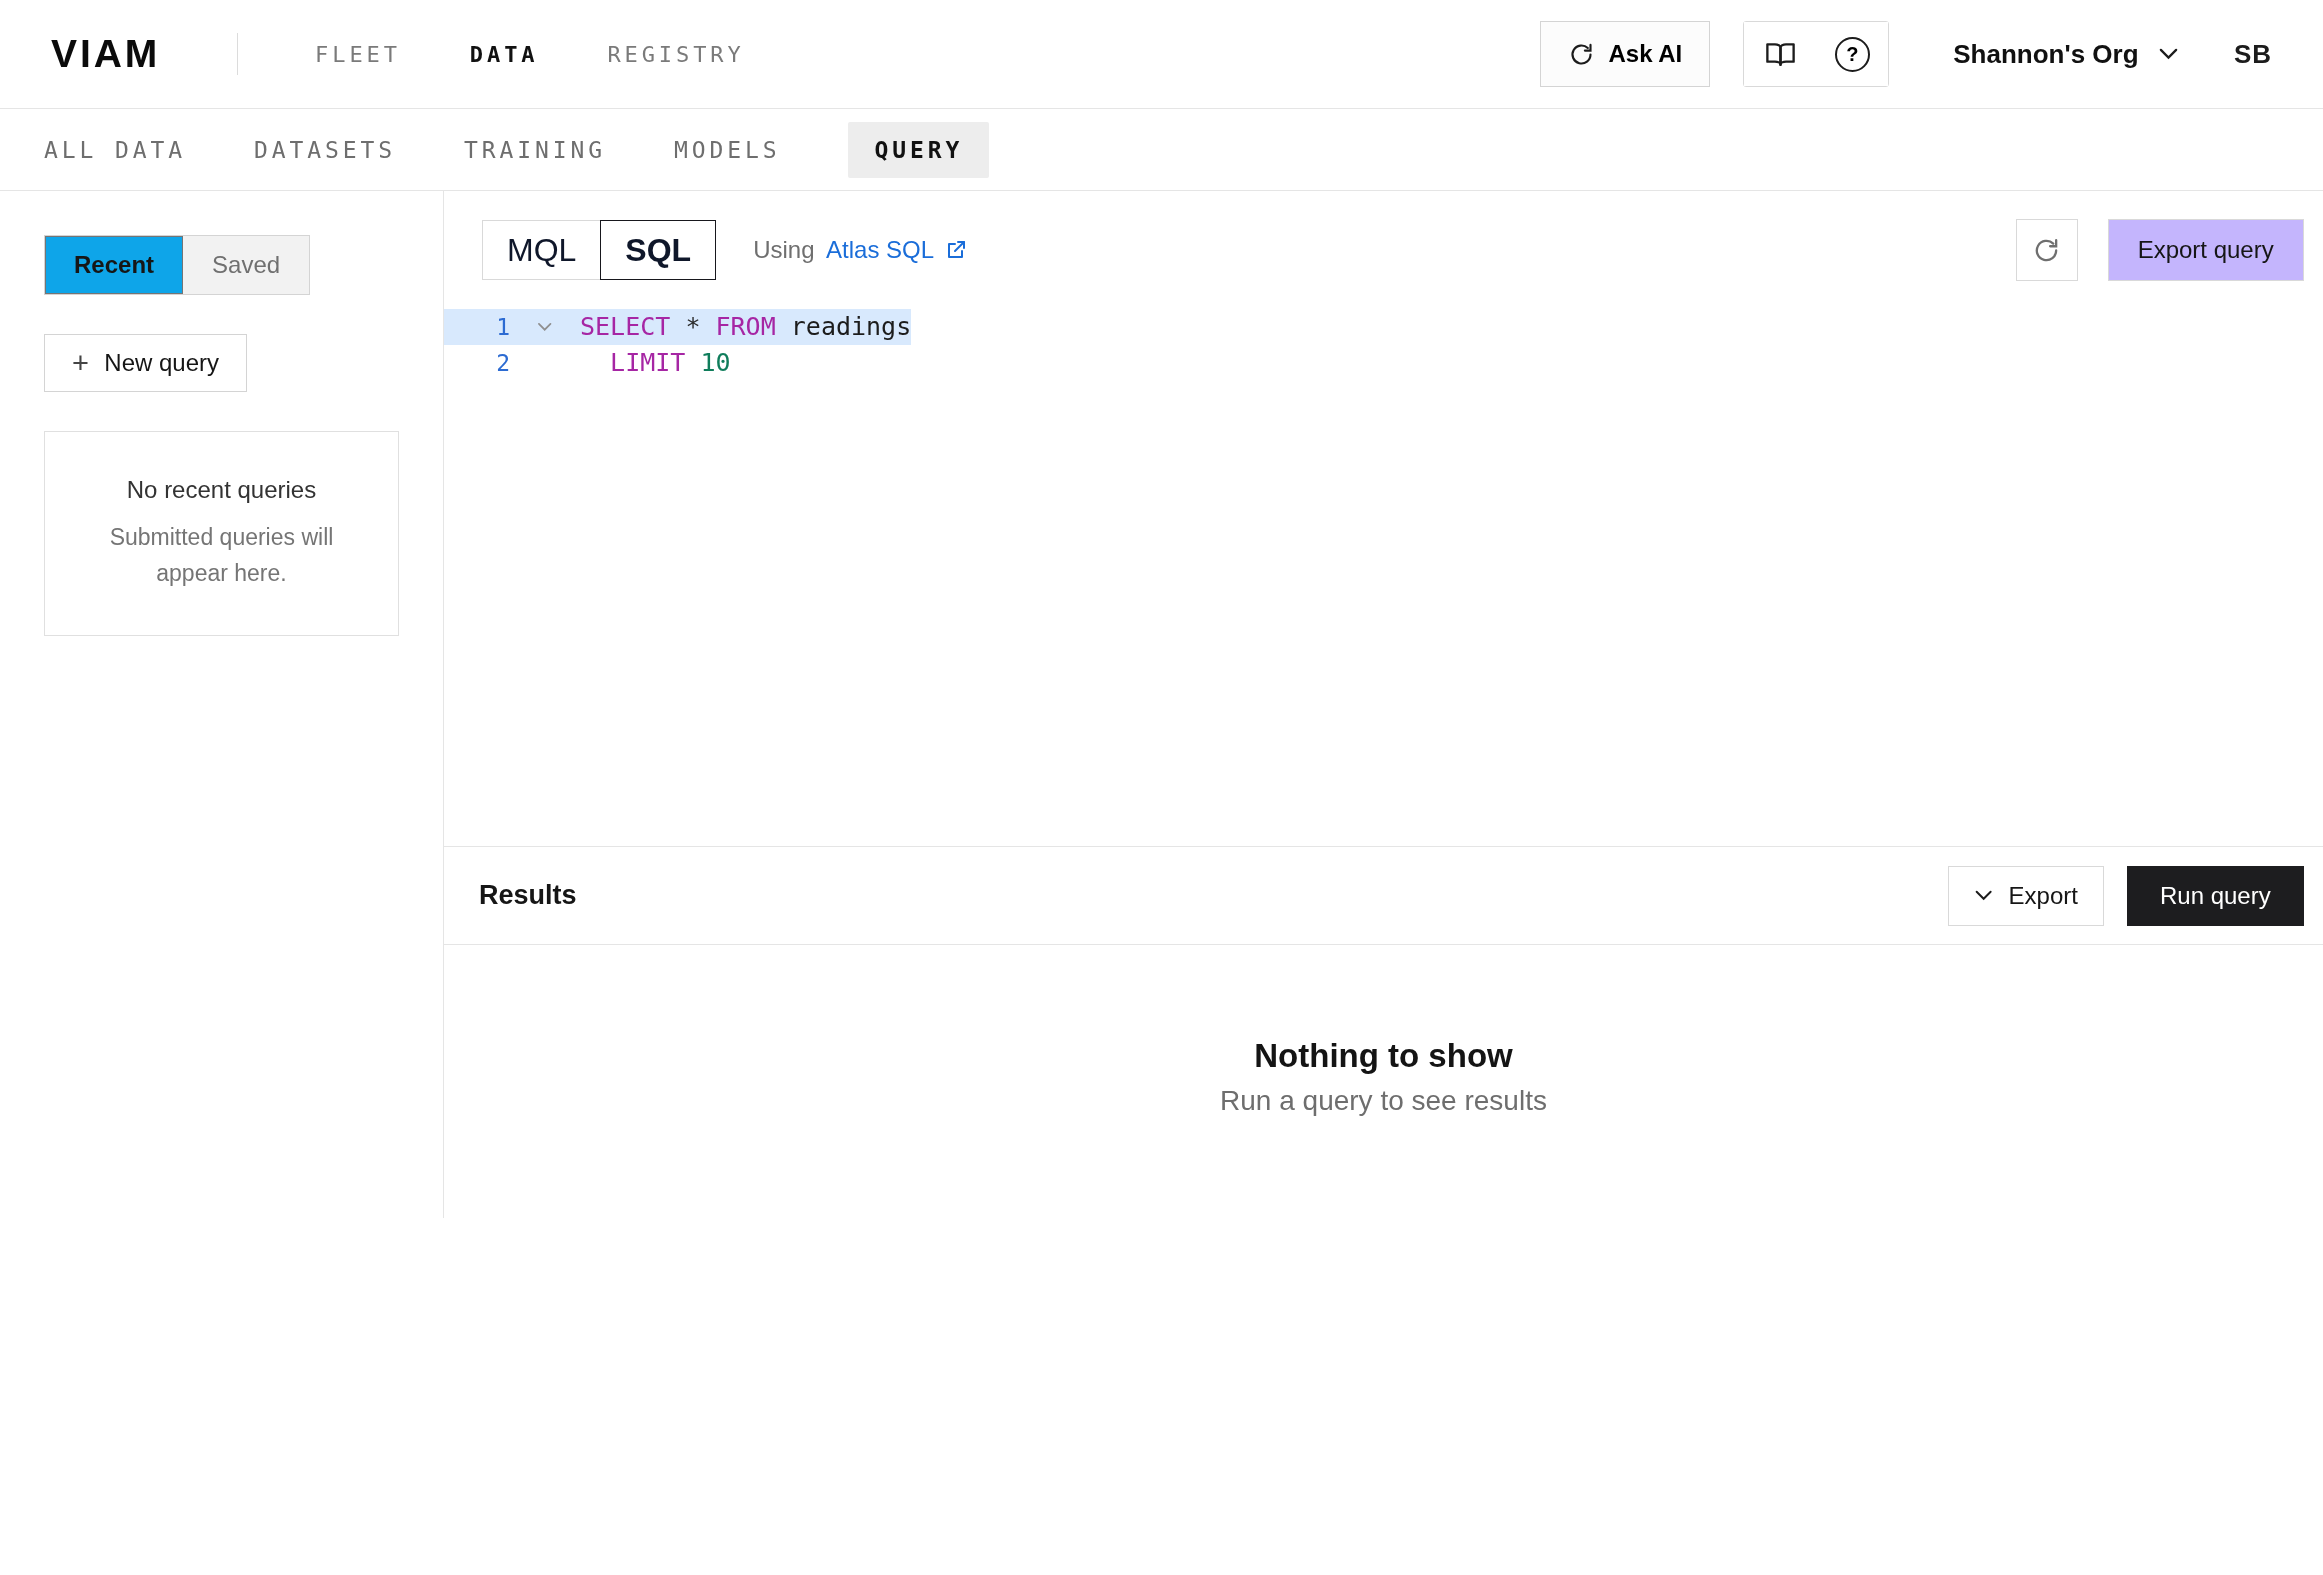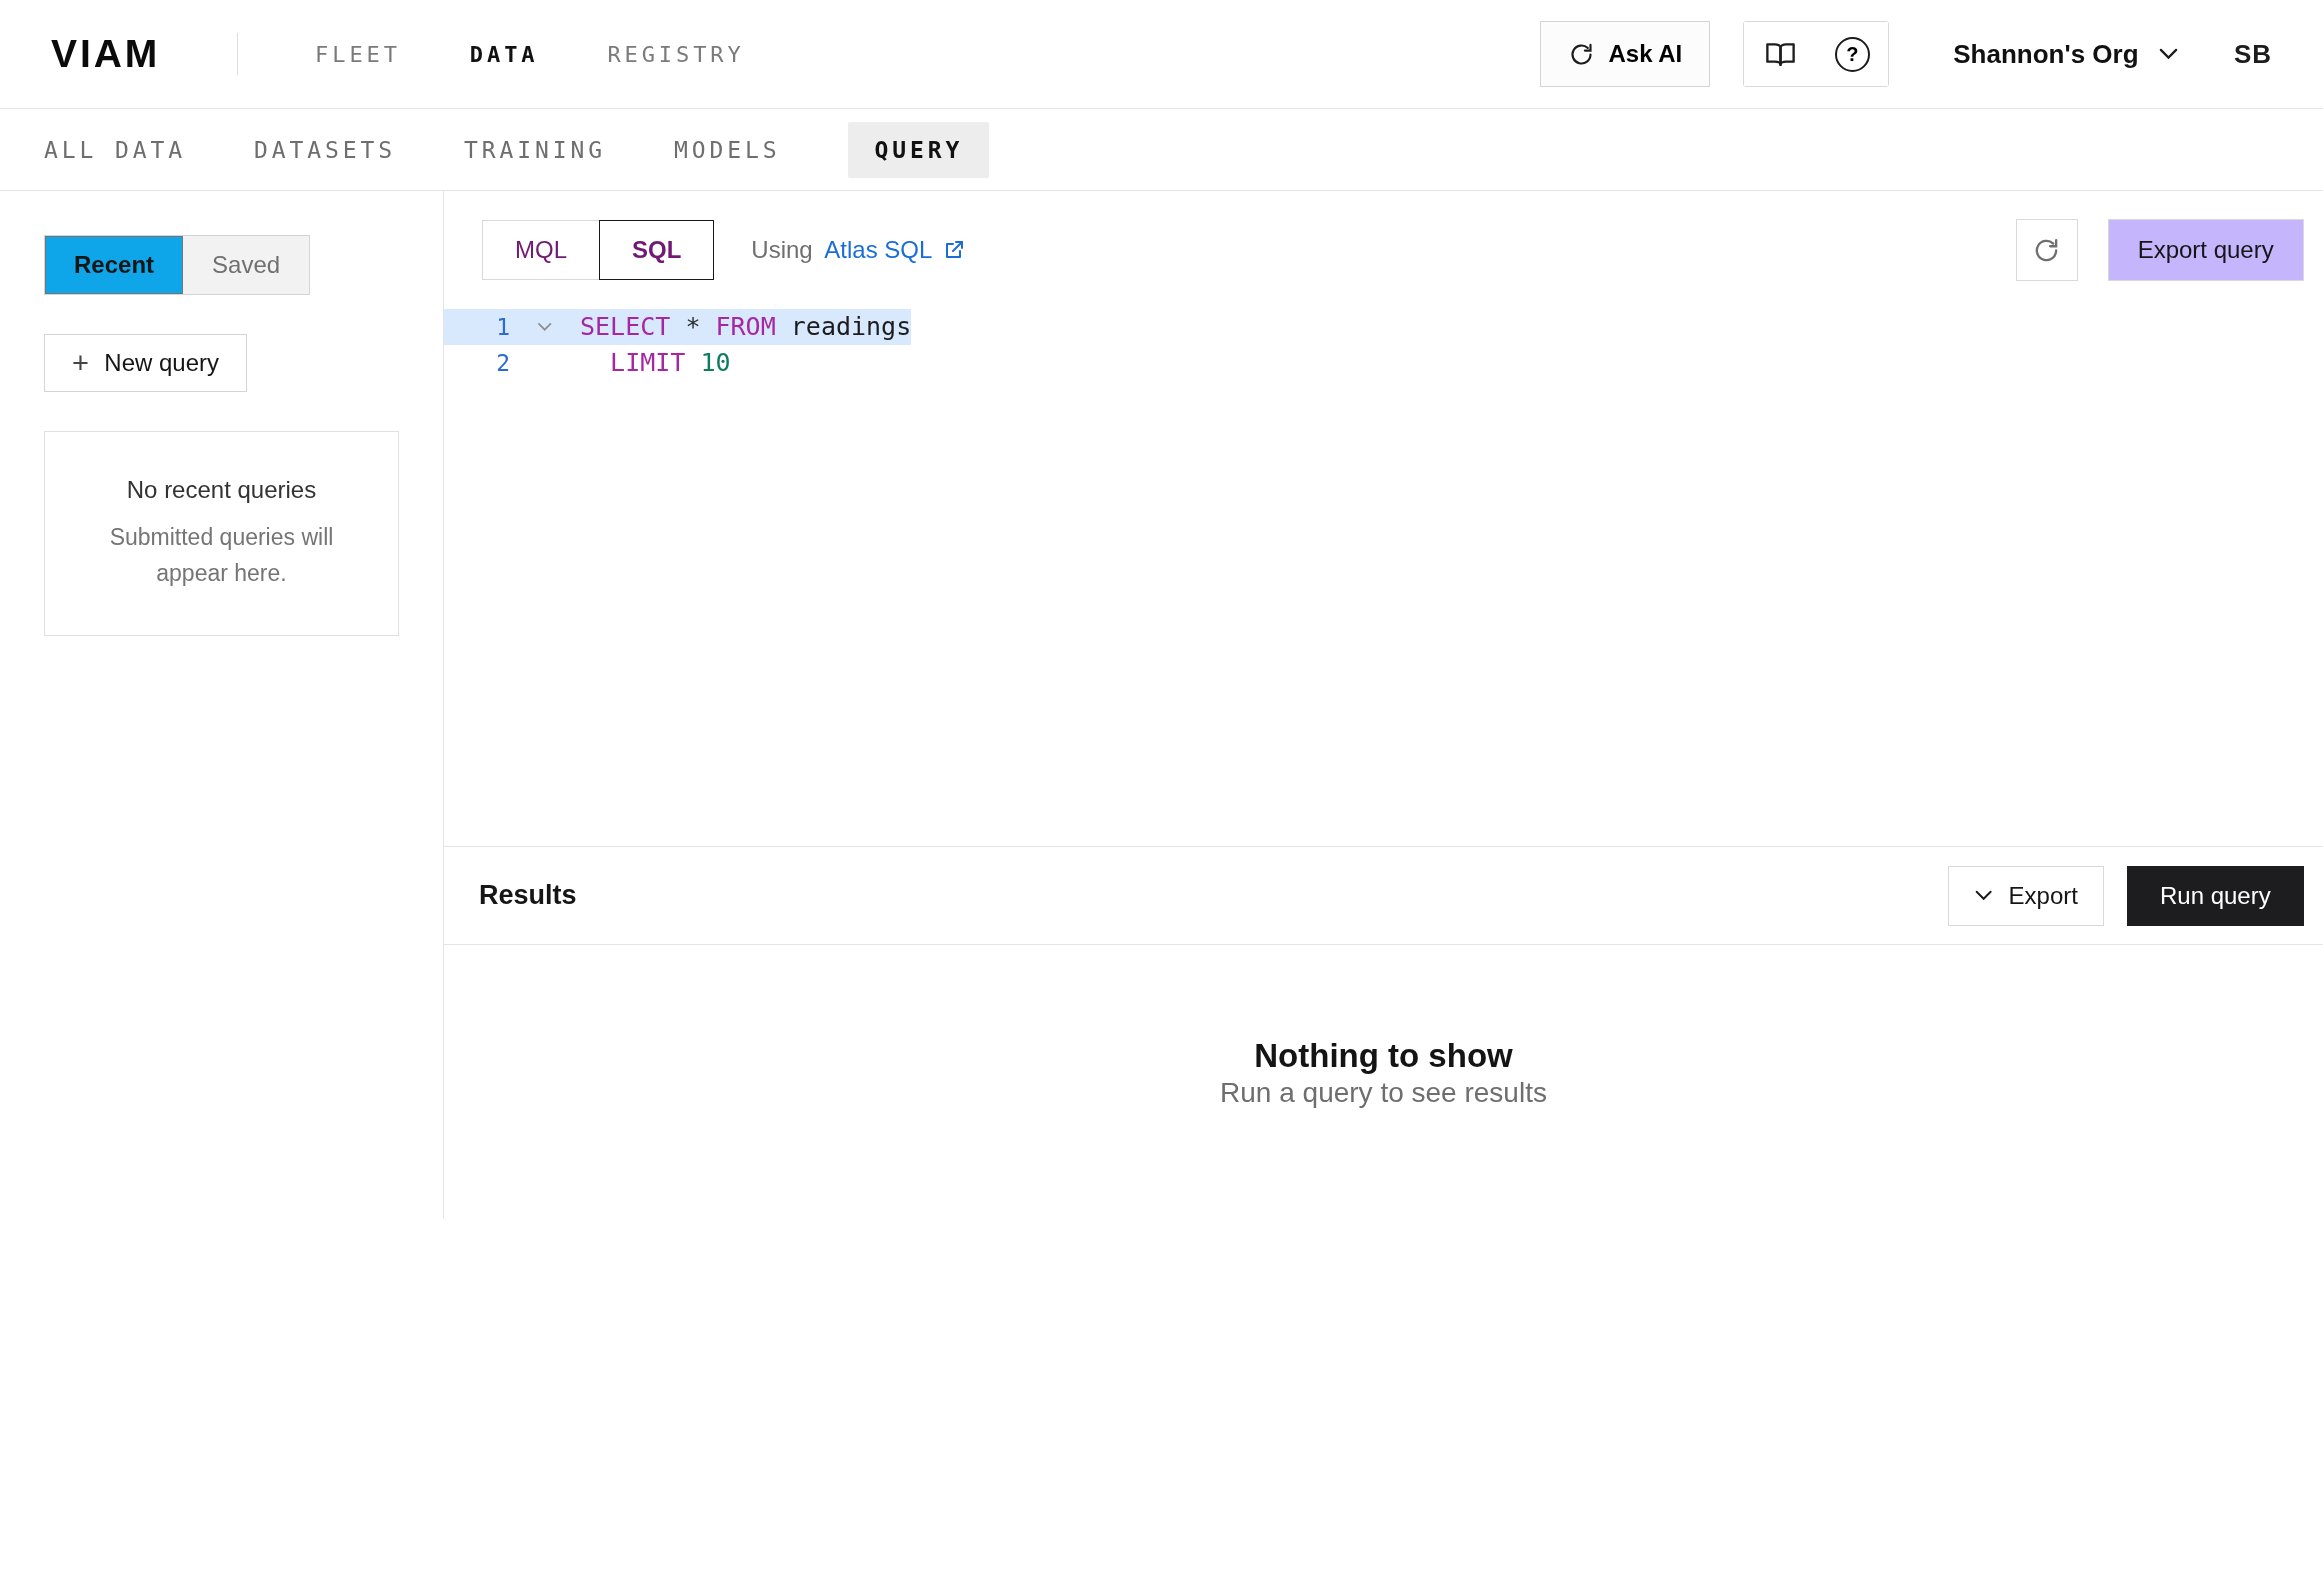--- a/index.html
+++ b/index.html
@@ -53,22 +53,22 @@
   .newq .plus { font-size:29px; font-weight:400; color:#444; line-height:1; }
   .empty-box { margin-top:39px; width:355px; border:1px solid #e0e0e0; padding:44px 29px; text-align:center; }
   .empty-box .t1 { font-size:24px; color:#333; }
   .empty-box .t2 { font-size:23px; color:#757575; line-height:36px; margin-top:15.4px; }
 
   main { flex:1; display:flex; flex-direction:column; min-width:0; }
 
   
   .toolbar { height:89px; padding:29px 19.3px 0 38px; display:flex; align-items:center; flex:0 0 auto; }
   .seg { display:flex; }
-  .seg .mode { height:60px; padding:0 32px; display:flex; align-items:center; font-size:24px;
-               background:#fff; border:1px solid #d9d9d9; cursor:pointer; color:#701a75; }
+  .seg .mode { height:60px; padding:0 24px; display:flex; align-items:center; font-size:32px;
+               background:#fff; border:1px solid #d9d9d9; cursor:pointer; color:#0f172a; }
   .seg .mode.active { border:1.5px solid #17171d; font-weight:700; margin-left:-1px;text-align:center; }
   .using { margin-left:37px; display:flex; align-items:center; gap:11.6px; font-size:24px; }
   .using .lbl { color:#6f6f6f; }
   .using a { color:#1a6dd9; text-decoration:none; cursor:pointer; display:flex; align-items:center; gap:9.7px; }
   .tb-spacer { flex:1; }
   .iconbtn { width:62px; height:62px; border:1px solid #d9d9d9; background:#fff; display:flex;
              align-items:center; justify-content:center; cursor:pointer; }
   .exportq { height:62px; margin-left:30px; padding:0 29px; border:1px solid #d9d9d9; background:#c4b5fd;
              font-size:24px; font-family:"Liberation Sans",sans-serif; cursor:pointer; color:#161616; }
 
@@ -90,21 +90,21 @@
                  display:flex; align-items:center; padding:0 19.3px 0 35px; flex:0 0 auto; }
   .results-title { font-size:27px; font-weight:600; color:#161616; }
   .rb-spacer { flex:1; }
   .exportbtn { height:60px; padding:0 25px; border:1px solid #d9d9d9; background:#fff; display:flex;
                align-items:center; gap:15.4px; font-size:24px; font-family:"Liberation Sans",sans-serif;
                cursor:pointer; color:#161616; }
   .runbtn { height:60px; margin-left:23px; padding:0 33px; border:none; background:#1d1d1f; color:#fff;
             font-size:24px; font-family:"Liberation Sans",sans-serif; cursor:pointer; }
   .results-empty { height:273px; text-align:center; padding-top:92px; }
   .re-title { font-size:33px; font-weight:700; color:#141414; }
-  .re-sub { font-size:28px; color:#6e6e6e; margin-top:2px; }
+  .re-sub { font-size:28px; color:#6e6e6e; margin-top:10px; }
 
   svg { display:block; }
 </style>
 </head>
 <body>
 
 <div class="page">
 
   <header>
     <div class="h-left">

